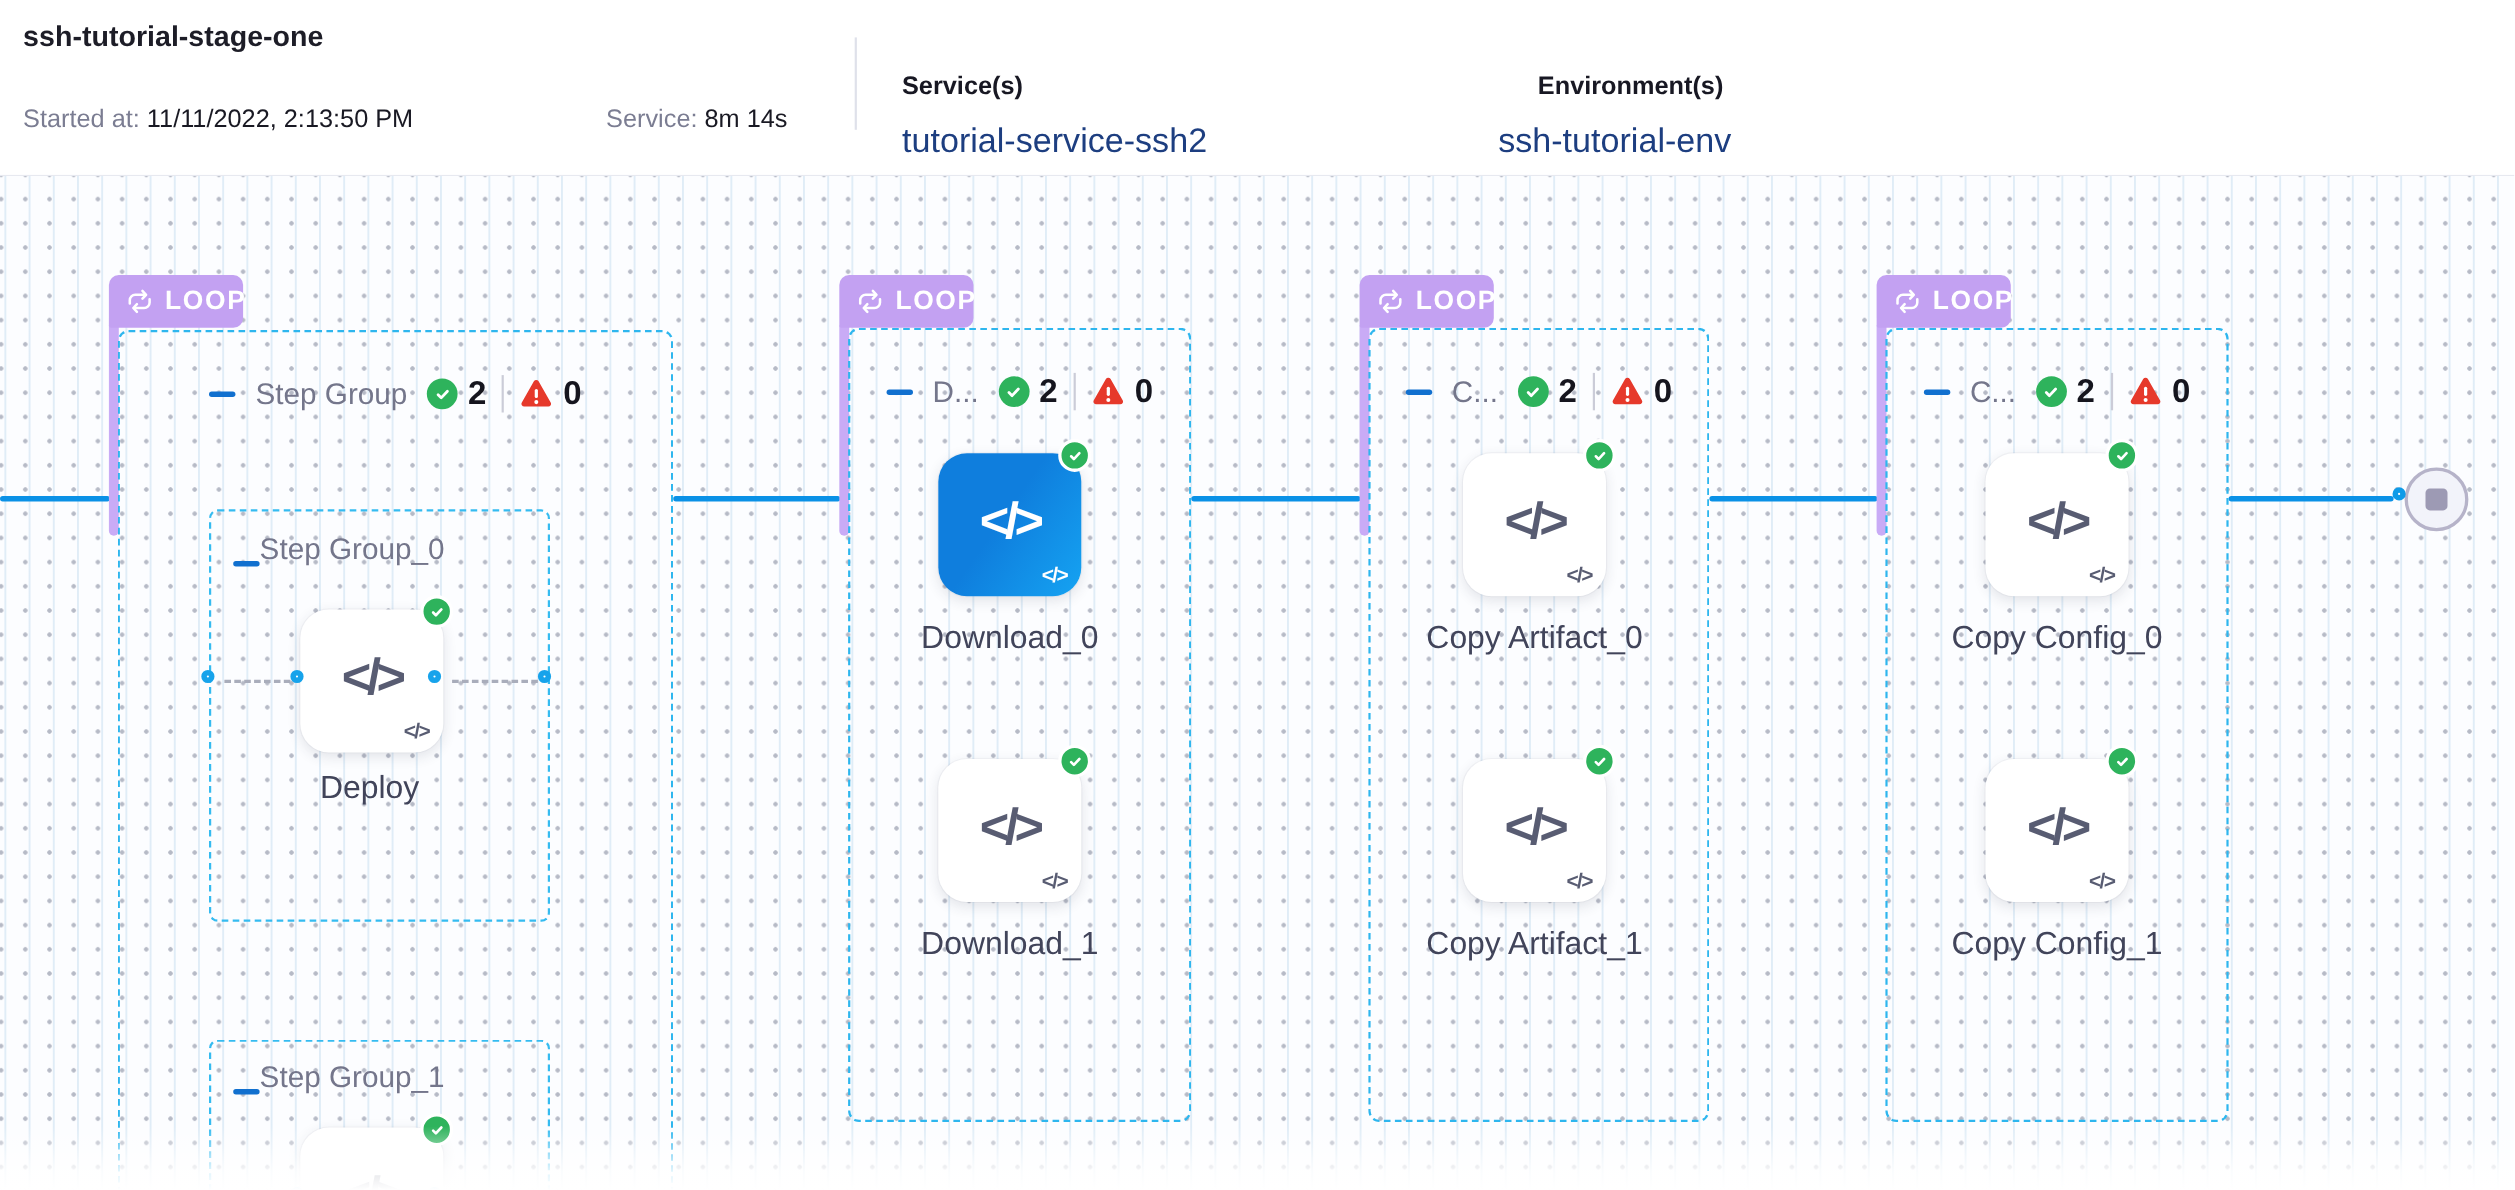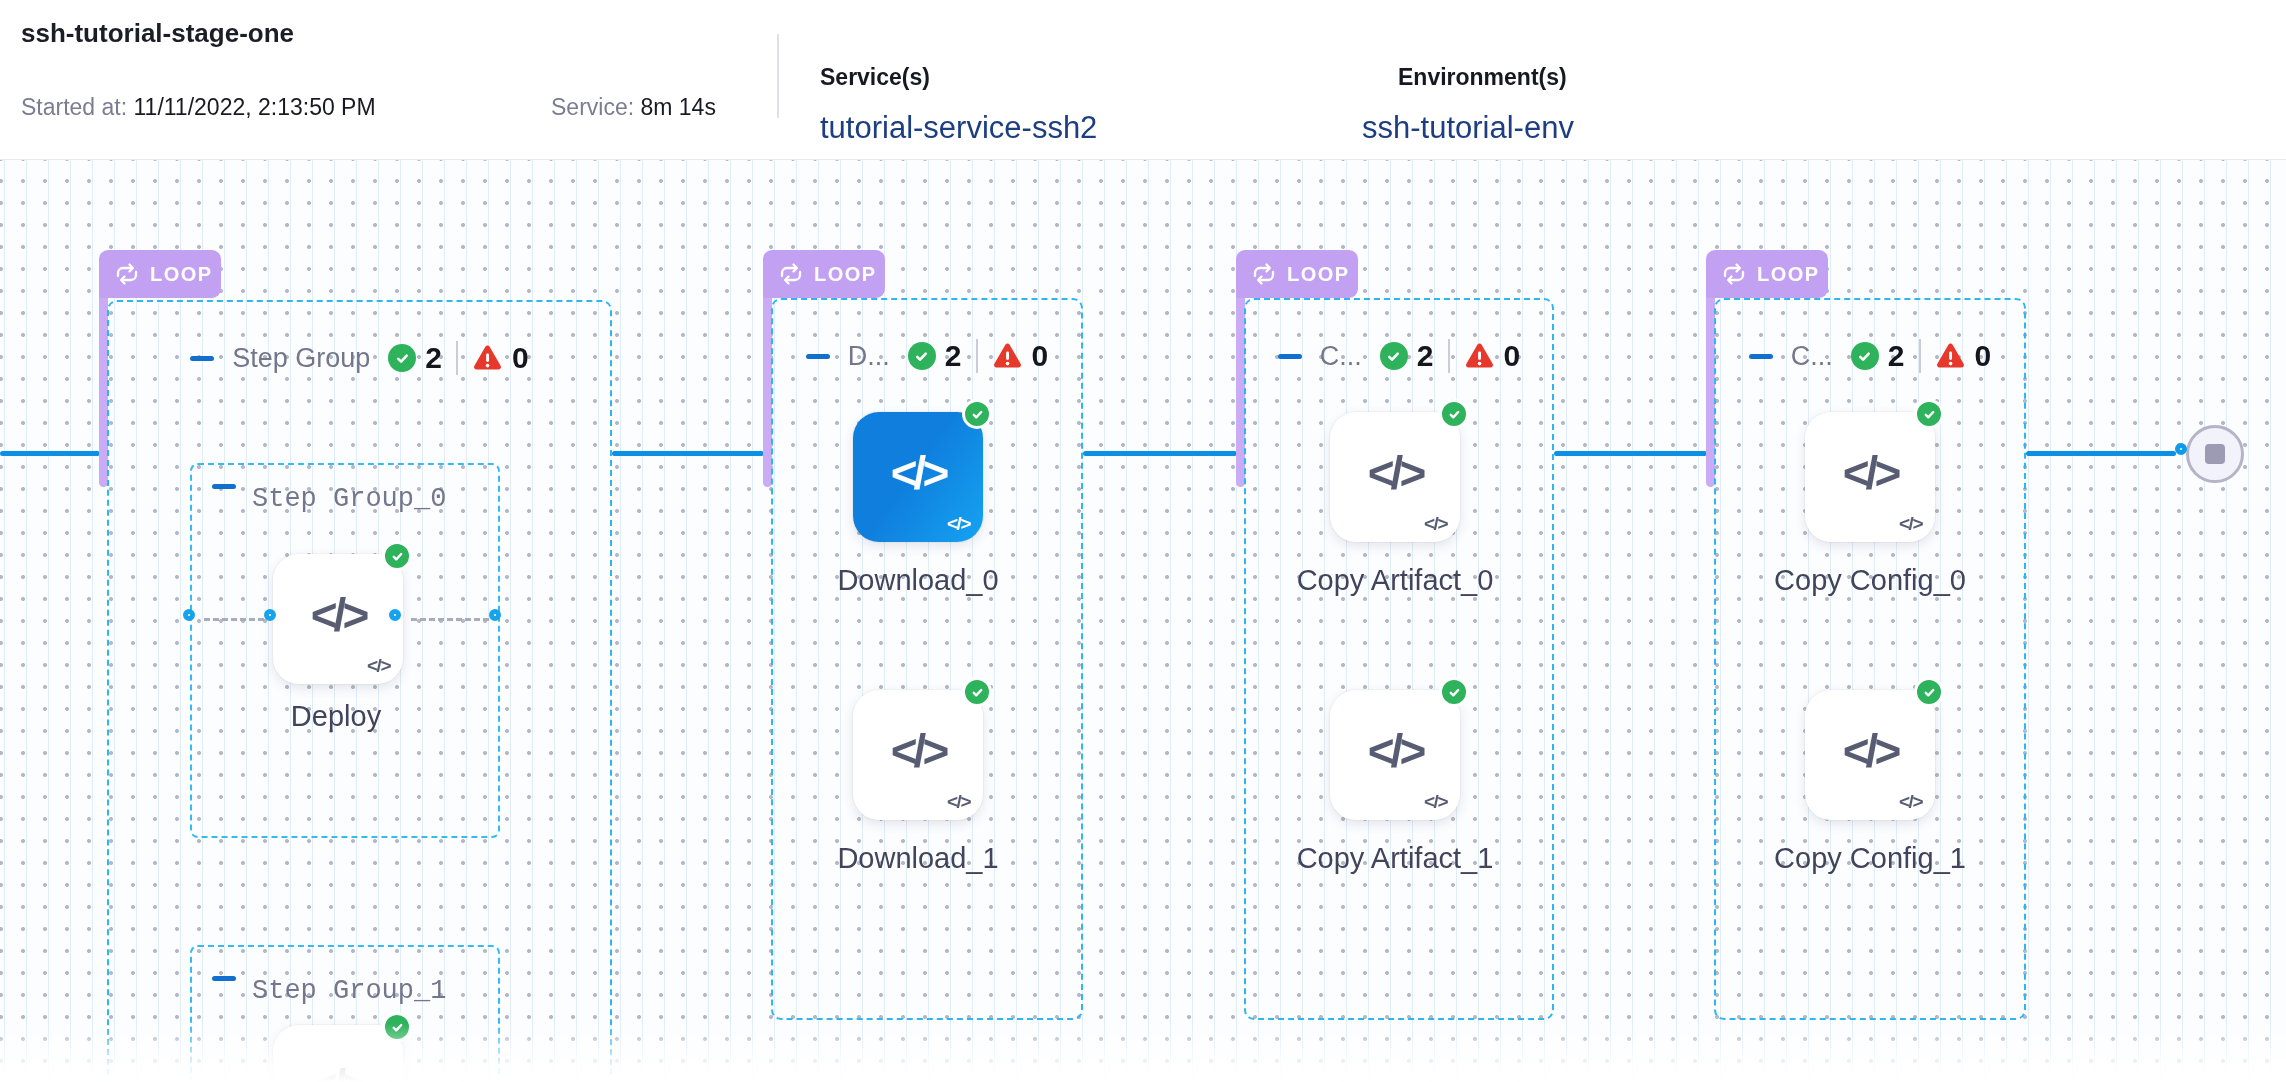--- a/index.html
+++ b/index.html
@@ -25,30 +25,30 @@
       linear-gradient(to right, rgba(186,214,236,0.42) 1.5px, transparent 1.5px);
     background-size: 22px 22px, 22px 22px;
     background-position: 12px 10px, 4px 0;
   }
 
   .seg { position:absolute; top:291px; height:5px; background:#0a91e6; border-radius:3px; }
 
   .badge { position:absolute; width:122px; height:48px; background:#c3a1f2;
            border-radius:9px 9px 9px 2px; display:flex; align-items:center; gap:9px;
            padding:0 14px; z-index:3; }
-  .badge-txt { color:#fff; font-size:20px; font-weight:700; letter-spacing:1.5px; }
+  .badge-txt { color:#fff; font-size:24px; font-weight:700; letter-spacing:1.5px; }
   .loop-ic { display:flex; }
   .strip { position:absolute; width:9px; background:#c9abf6; border-radius:0 0 6px 6px; z-index:2; }
 
   .gbox { position:absolute; border:2.5px dashed #2eb6ee; border-radius:10px; z-index:2; }
   .sgbox { position:absolute; border:2.5px dashed #35bbf0; border-radius:8px; }
 
   .ghead { position:absolute; display:flex; align-items:center; justify-content:center;
            gap:18px; height:40px; z-index:4; }
-  .sghead { position:absolute; display:flex; align-items:flex-start; gap:16px; z-index:4;font-family:Liberation Mono, monospace; }
+  .sghead { position:absolute; display:flex; align-items:flex-end; z-index:4; }
   .minus { width:24px; height:5px; background:#1170cf; border-radius:3px; cursor:pointer; flex:none; }
   .glabel { font-size:27px; color:#74768b; white-space:nowrap; }
   .status { display:flex; align-items:center; gap:9px; }
   .count { font-size:30px; font-weight:700; color:#15151e; }
   .vdiv { width:2px; height:34px; background:#cbccd8; margin:0 5px; }
   .scircle { width:28px; height:28px; border-radius:50%; background:#2eb35c;
              display:flex; align-items:center; justify-content:center; flex:none; }
   .tri { display:flex; flex:none; }
 
   .tile { position:absolute; width:130px; height:130px; background:#fff; border-radius:26px;
@@ -163,21 +163,21 @@
       <span class="tglyph-sm">&lt;/&gt;</span>
       <span class="tcheck">
         <svg width="15" height="15" viewBox="0 0 24 24">
             <path d="M6 12.5l4 4 8-8.5" stroke="#fff" stroke-width="3.8" fill="none" stroke-linecap="round" stroke-linejoin="round"></path>
           </svg>
       </span>
     </div>
     <div class="tlabel" style="left:196px; top:540px;">Deploy</div>
 
     <div class="sgbox" style="left:190px; top:785px; width:310px; height:360px;"></div>
-    <div class="sghead" style="left:212px; top:804px;margin-top:12px;">
+    <div class="sghead" style="left:212px; top:804px;">
       <span class="minus"></span>
       <span class="glabel">Step Group_1</span>
     </div>
     <div class="tile" style="left:273px; top:865px;">
       <span class="tglyph">&lt;/&gt;</span>
 
       <span class="tcheck">
         <svg width="15" height="15" viewBox="0 0 24 24">
             <path d="M6 12.5l4 4 8-8.5" stroke="#fff" stroke-width="3.8" fill="none" stroke-linecap="round" stroke-linejoin="round"></path>
           </svg>

